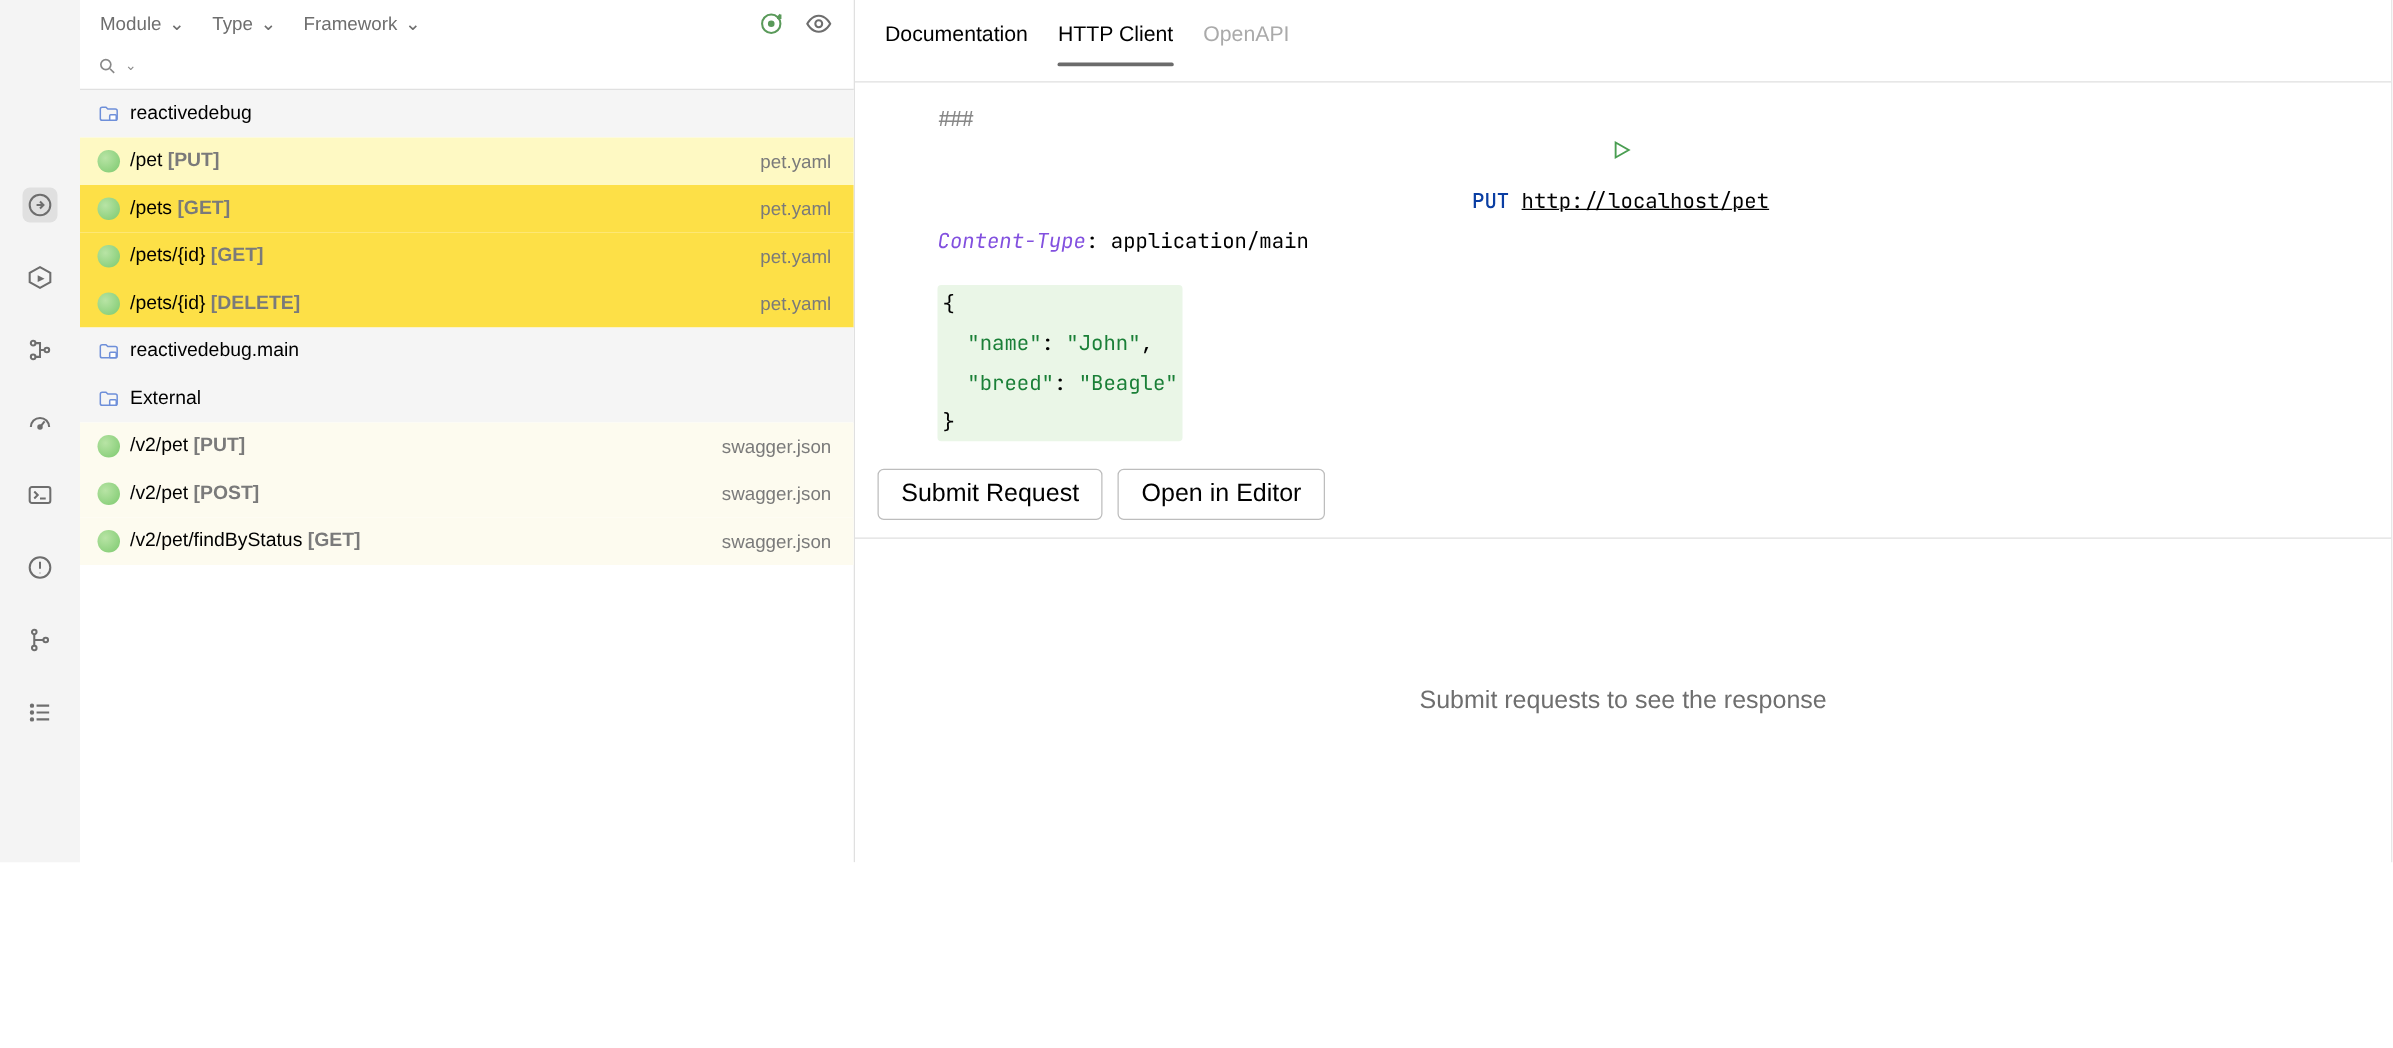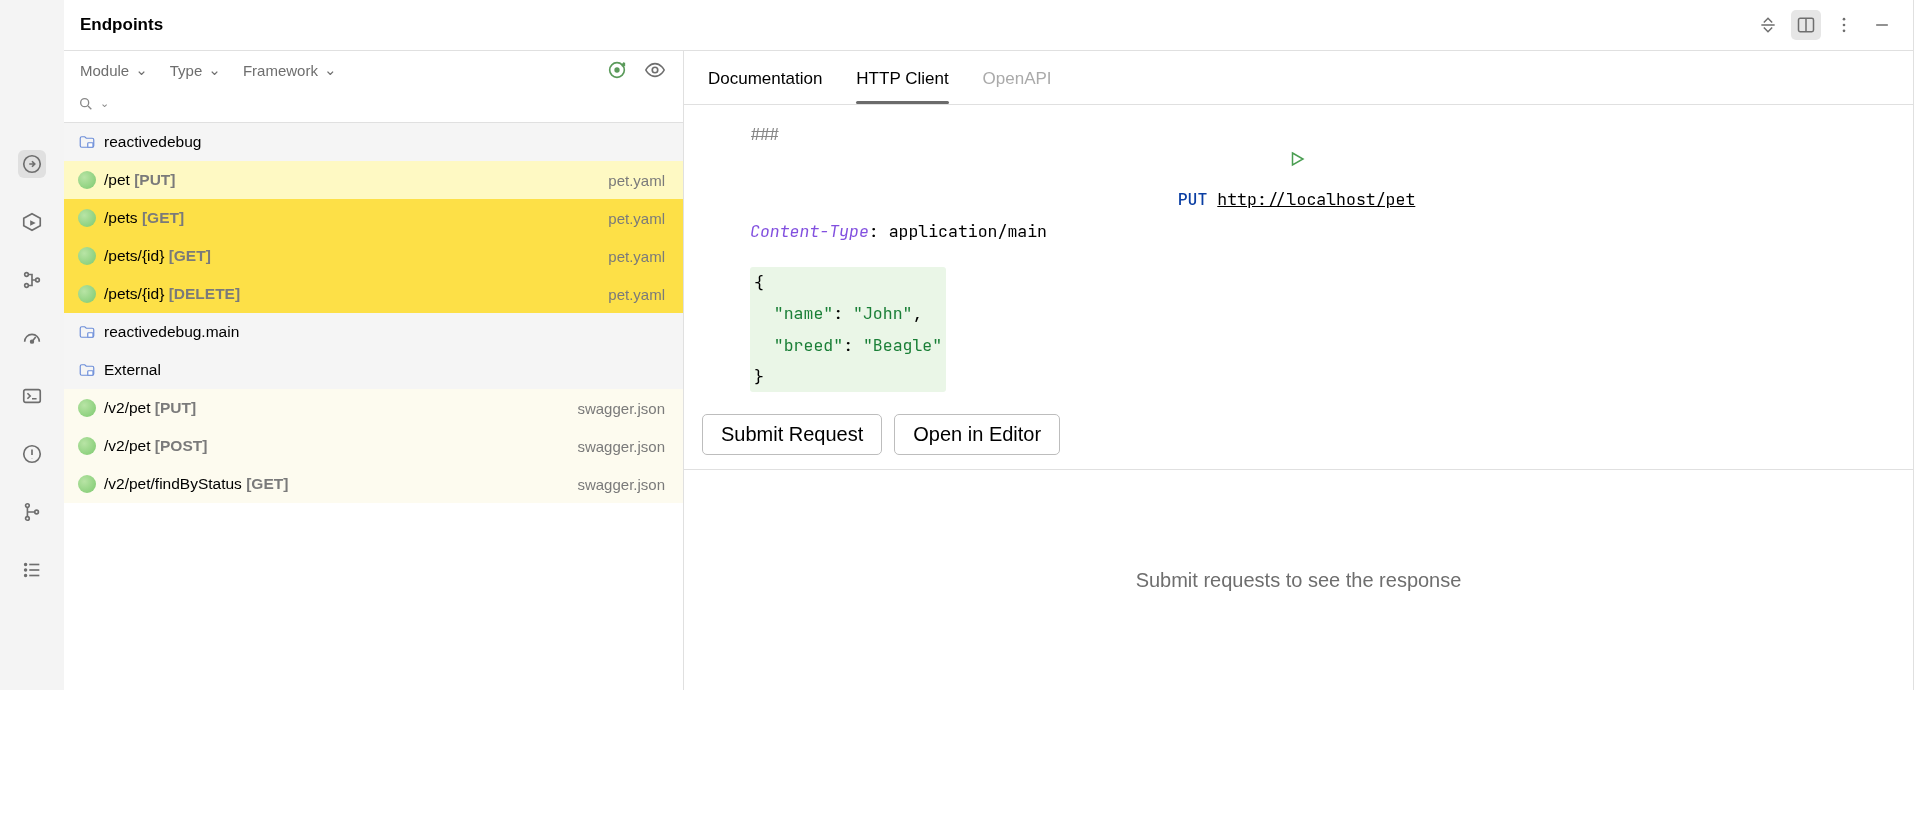--- a/index.html
+++ b/index.html
@@ -31,21 +31,21 @@
 .tree-row.item.selected { background: #fef9c3; }
 .tree-row.item.yellowish { background: #fdfbef; }
 .row-left { display: flex; align-items: center; gap: 8px; }
 .folder-icon { width:18px; height:18px; display:flex; align-items:center; justify-content:center; }
 .endpoint-green { width:18px; height:18px; border-radius:50%; background: radial-gradient(circle at 35% 35%, #b8e4a5, #7cc96e); display:flex; align-items:center; justify-content:center; }
 .endpoint-web { width:18px; height:18px; display:flex; align-items:center; justify-content:center; }
 .method { font-weight: 700; }
 .method.put, .method.post, .method.delete, .method.get { color: #7a7a7a; }
 .row-right { color: #7a7a7a; font-size: 15px; }
 .detail-col { flex: 1; display: flex; flex-direction: column; }
-.tabs { display: flex; gap: 34px; padding: 12px 24px 1px; border-bottom: 1px solid #e0e0e0; }
+.tabs { display: flex; gap: 24px; padding: 12px 24px 13px; border-bottom: 1px solid #e0e0e0; }
 .tab { padding: 6px 0 14px; cursor: pointer; font-size: 17px; position: relative; }
 .tab.active { font-weight: 500; }
 .tab.active::after { content: ""; position: absolute; left: 0; right: 0; bottom: -1px; height: 3px; background: #6b6b6b; border-radius: 2px; }
 .tab.disabled { color: #aaa; }
 .editor-area { padding: 14px 26px 8px 10px; font-family: "JetBrains Mono","Menlo","Consolas",monospace; font-size: 16.5px; line-height: 1.9; }
 .code-line { display: flex; align-items: center; gap: 16px; padding-left: 56px; }
 .code-line.first { padding-left: 12px; flex-direction: column; }
 .gutter-run { width: 28px; display:flex; justify-content:center; color:#4a9e52; cursor:pointer; }
 .kw-verb { color: #0a3ea3; font-weight: 500; }
 .url { color: #000; text-decoration: underline; }
@@ -118,48 +118,20 @@
           <path d="M9 6h11"></path>
           <circle cx="5" cy="12" r="1" fill="currentColor"></circle>
           <path d="M9 12h11"></path>
           <circle cx="5" cy="18" r="1" fill="currentColor"></circle>
           <path d="M9 18h11"></path>
         </svg>
     </div>
   </div>
 
   <div class="panel">
-    <div class="panel-header">
-      <div class="panel-title">Endpoints</div>
-      <div class="panel-header-actions">
-        <div class="head-btn">
-          <svg width="20" height="20" viewBox="0 0 24 24" fill="none" stroke="currentColor" stroke-width="1.8">
-              <path d="M7 9l5-5 5 5 M7 15l5 5 5-5 M4 12h16"></path>
-            </svg>
-        </div>
-        <div class="head-btn active">
-          <svg width="20" height="20" viewBox="0 0 24 24" fill="none" stroke="currentColor" stroke-width="1.8">
-              <rect x="3" y="4" width="18" height="16" rx="2"></rect>
-              <path d="M12 4v16"></path>
-            </svg>
-        </div>
-        <div class="head-btn">
-          <svg width="20" height="20" viewBox="0 0 24 24" fill="currentColor">
-              <circle cx="12" cy="5" r="1.6"></circle>
-              <circle cx="12" cy="12" r="1.6"></circle>
-              <circle cx="12" cy="19" r="1.6"></circle>
-            </svg>
-        </div>
-        <div class="head-btn">
-          <svg width="20" height="20" viewBox="0 0 24 24" fill="none" stroke="currentColor" stroke-width="1.8">
-              <path d="M5 12h14"></path>
-            </svg>
-        </div>
-      </div>
-    </div>
 
     <div class="panel-body">
       <div class="endpoints-col">
         <div class="filters">
           <div class="filter">
               <span>Module</span>
               <span class="chev">⌄</span>
             </div>
           <div class="filter">
               <span>Type</span>

